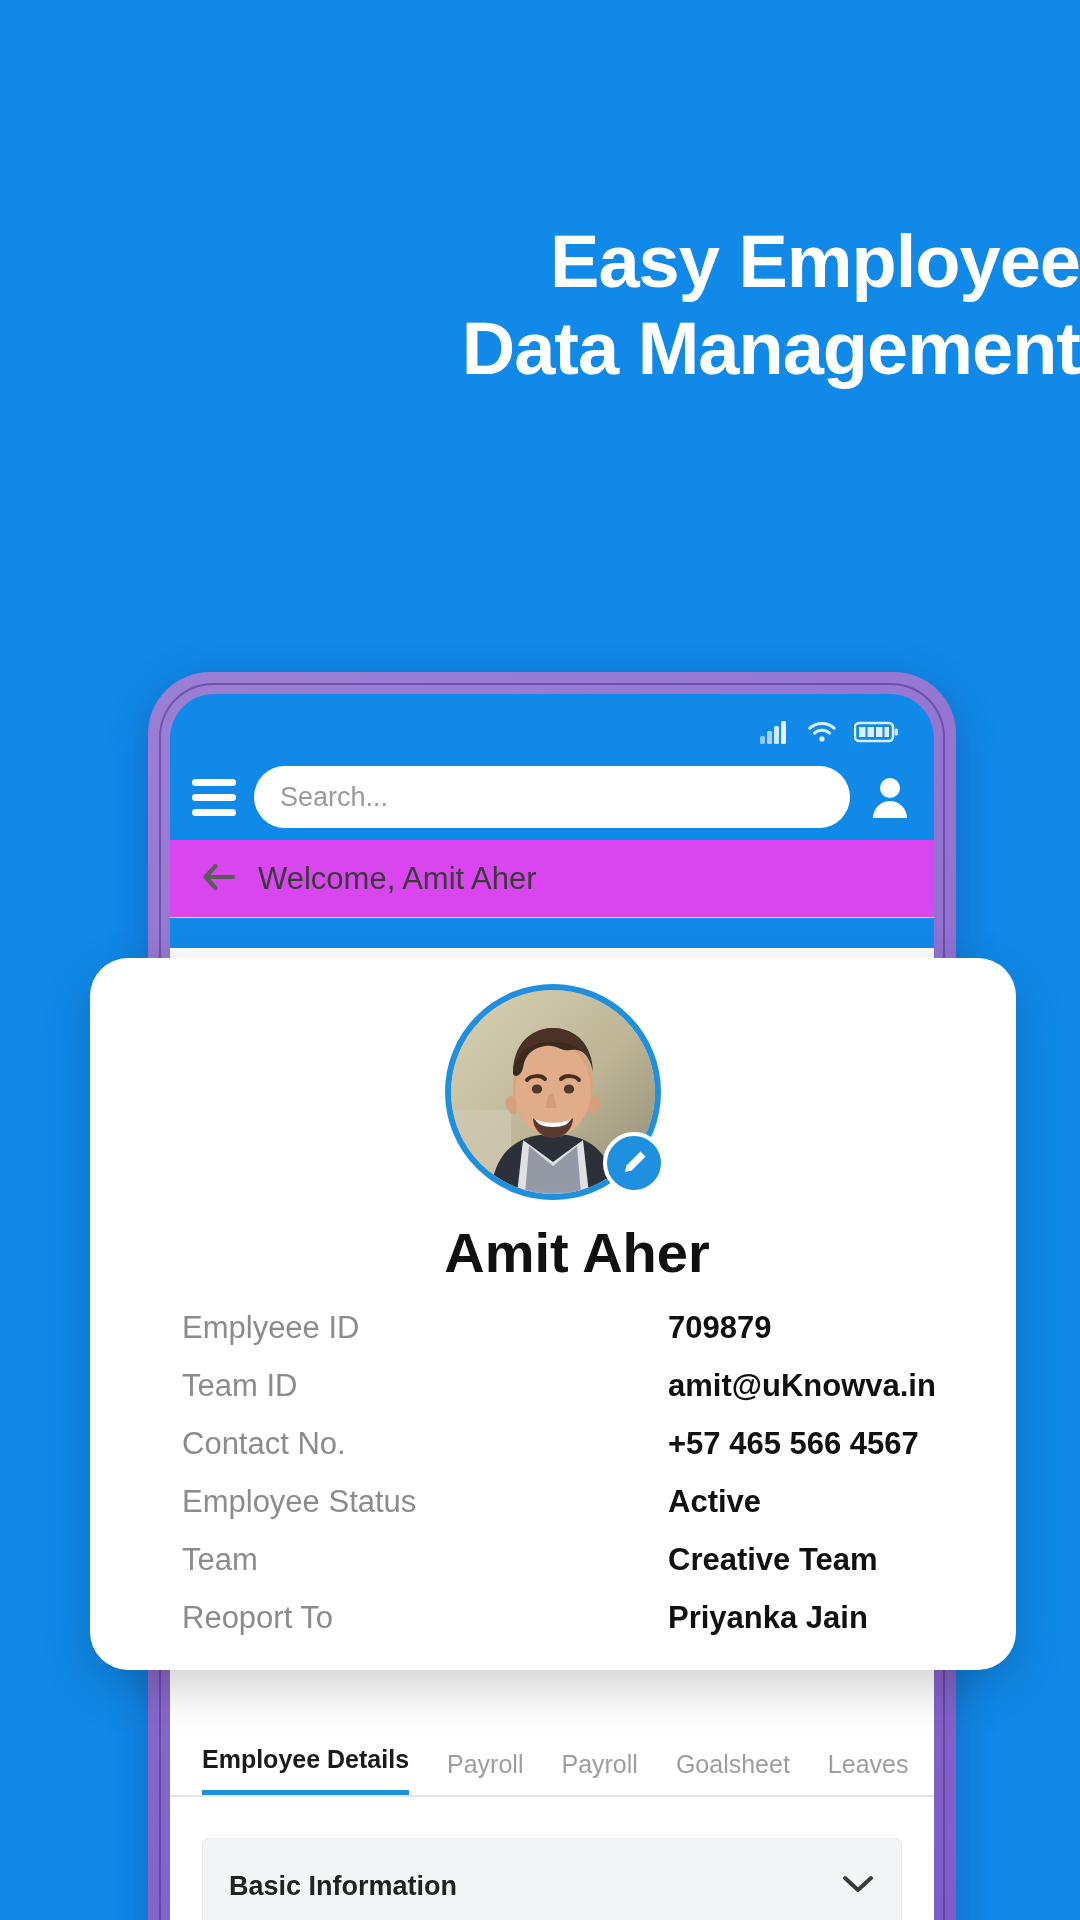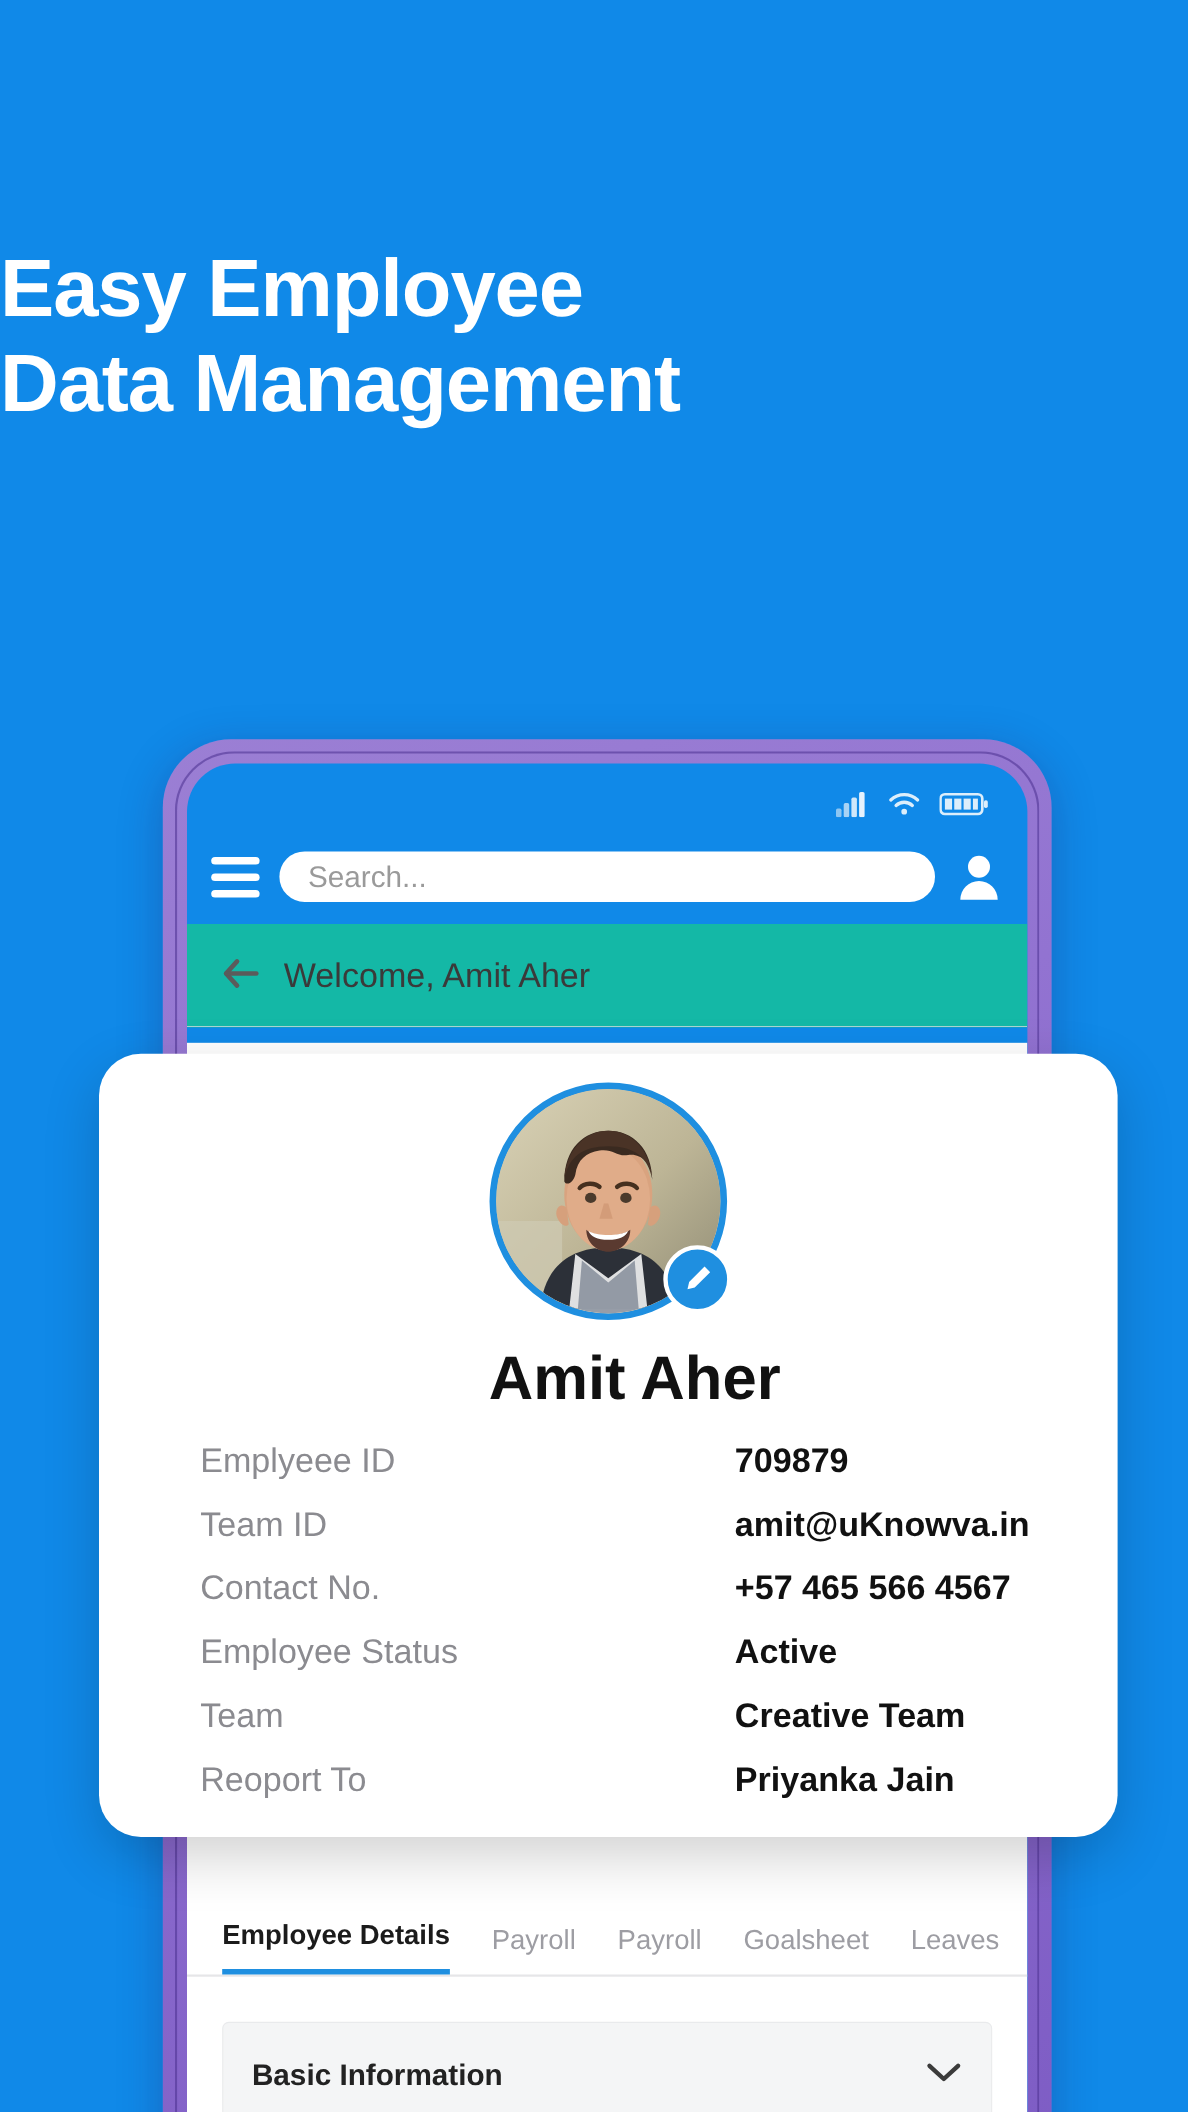--- a/index.html
+++ b/index.html
@@ -6,21 +6,21 @@
   html,body{
     width:1080px; height:1920px;
     overflow:hidden;
     font-family:"Liberation Sans", sans-serif;
   }
   body{ background:#1089e8; position:relative; }
 
   
   .headline{
     position:absolute; left:0; right:0; top:218px;
-    text-align:left; color:#ffffff;
+    text-align:right; color:#ffffff;
     font-size:74px; line-height:1.18; font-weight:700;
     letter-spacing:-1px;
   }
   .headline .line{ display:block; }
 
   
   .phone{
     position:absolute;
     left:148px; top:672px;
     width:808px; height:1330px;
@@ -51,30 +51,30 @@
   .sb-ico{ display:block; }
 
   
   .appbar{
     height:86px; display:flex; align-items:center;
     padding:0 22px; gap:18px;
   }
   .hamburger{ width:44px; display:flex; flex-direction:column; gap:8px; flex:0 0 auto; cursor:pointer;}
   .hamburger i{ display:block; height:7px; border-radius:4px; background:#fff; }
   .searchbox{
-    flex:1 1 auto; height:46px; background:#fff;
+    flex:1 1 auto; height:62px; background:#fff;
     border-radius:34px; display:flex; align-items:center;
     padding:0 26px;
   }
   .searchbox span{ color:#9a9a9a; font-size:27px; }
   .avatar-ico{ flex:0 0 auto; width:44px; display:flex; justify-content:center; cursor:pointer;}
 
   
   .welcome{
-    height:94px; background:#14b8a6;
+    height:78px; background:#d946ef;
     display:flex; align-items:center; gap:22px;
     padding:0 32px;
     box-shadow:inset 0 -1px 0 #dcdde0;
   }
   .welcome .txt{ font-size:31px; color:#3a3a3a; }
 
   
   .below{
     position:absolute; left:0; right:0; top:254px; bottom:0;
     background:#ffffff;

